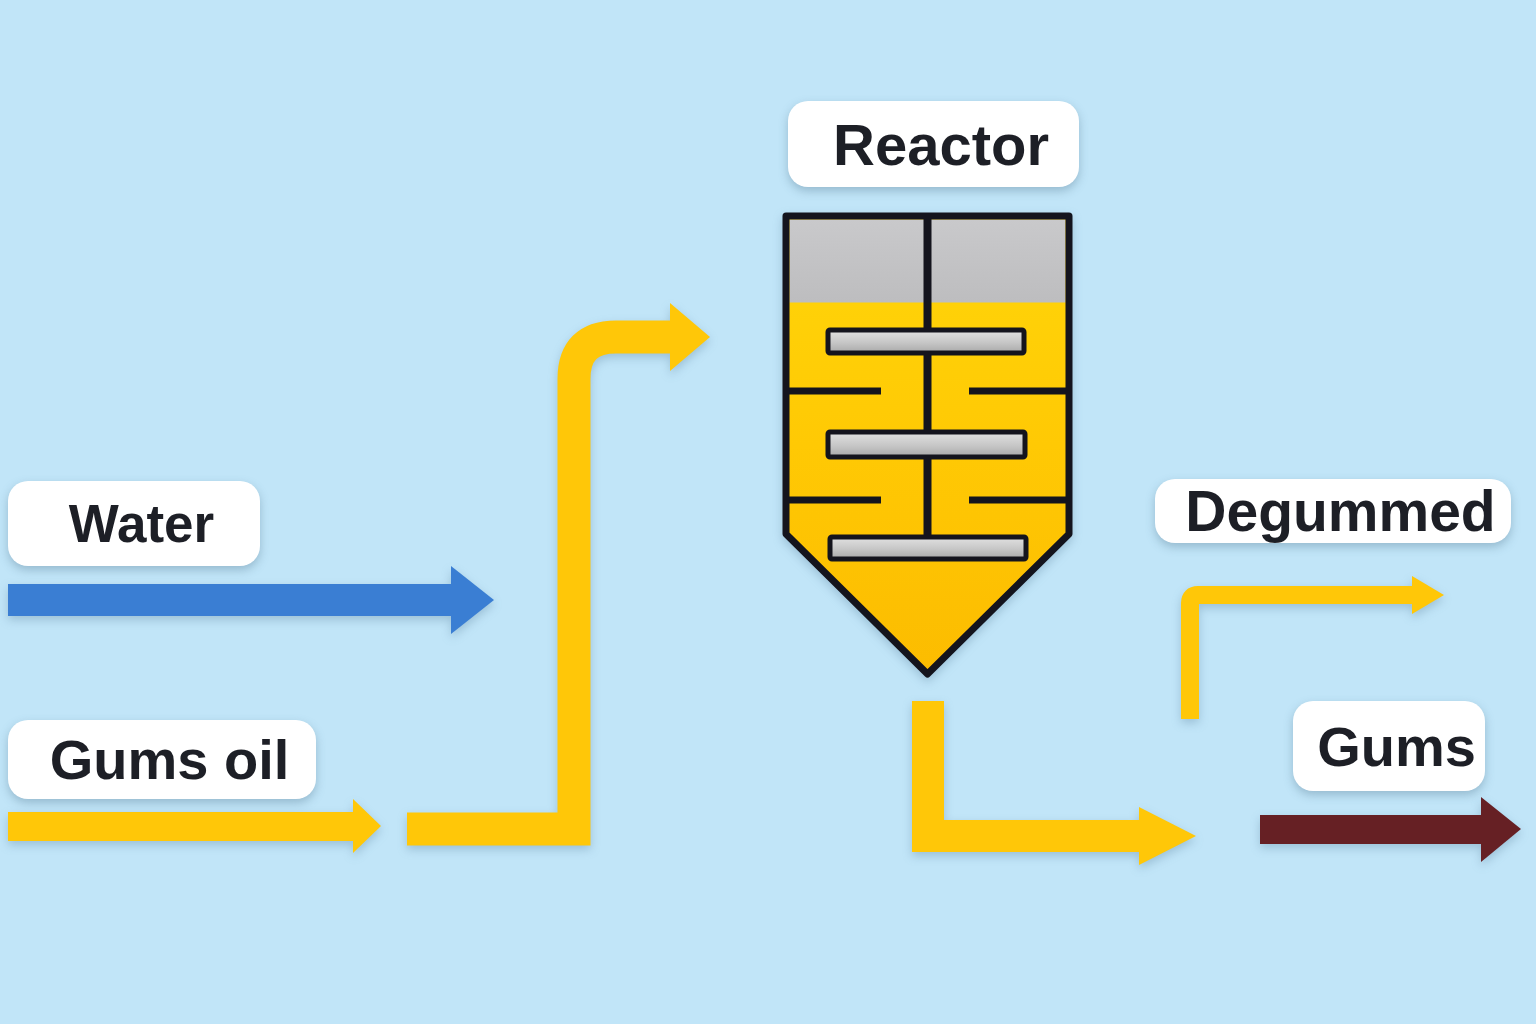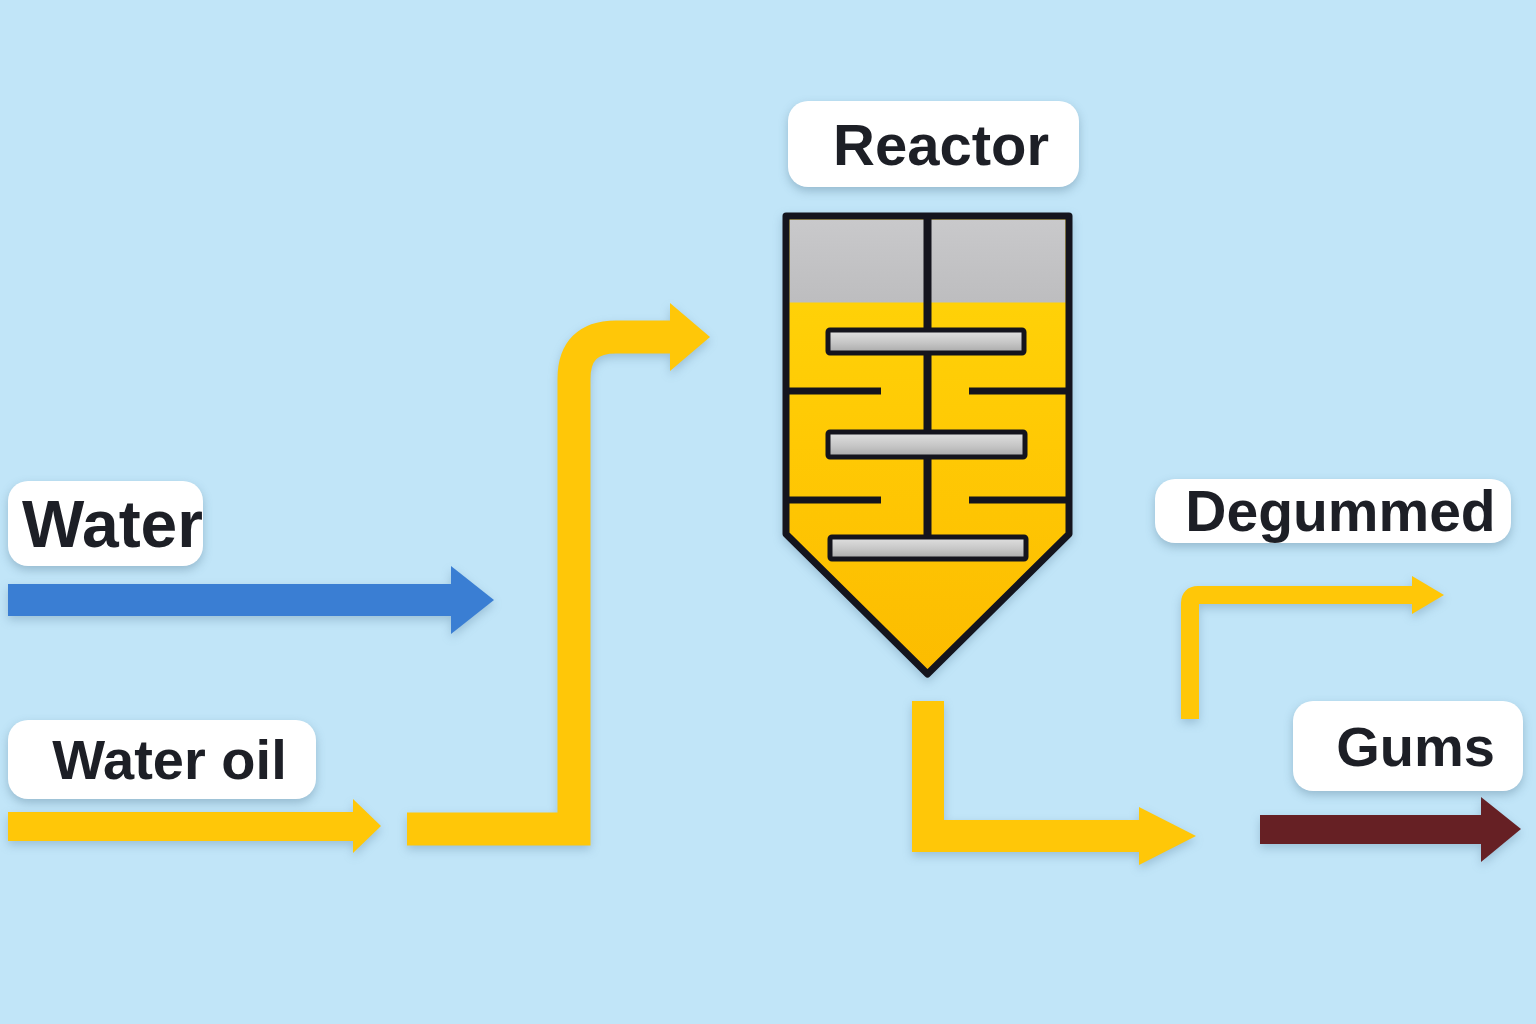--- a/index.html
+++ b/index.html
@@ -23,24 +23,24 @@
     background:var(--label-background);
     color:var(--label-text);
     font-weight:700;
     border-radius:20px;
     box-shadow:0 4px 10px rgba(80,115,140,.38);
     letter-spacing:0;
     white-space:nowrap;
     padding-left:15px;
   }
   .lbl-reactor {left:788px; top:101px; width:291px; height:86px; font-size:58px;}
-  .lbl-water   {left:8px;   top:481px; width:195px; height:85px; font-size:66px;justify-content:flex-end;}
+  .lbl-water   {left:8px;   top:481px; width:252px; height:85px; font-size:53px;}
   .lbl-crude   {left:8px;   top:720px; width:308px; height:79px; font-size:56px;}
   .lbl-degummed{left:1155px;top:479px; width:356px; height:64px; font-size:57px;}
-  .lbl-gums    {left:1293px;top:701px; width:230px; height:90px; font-size:56px;}
+  .lbl-gums    {left:1293px;top:701px; width:192px; height:90px; font-size:56px;}
 
   .fill-oil   {fill:var(--oil-stream);}
   .fill-water {fill:var(--water-stream);}
   .fill-gums  {fill:var(--gums-stream);}
   .stroke-oil {stroke:var(--oil-stream);fill:none;}
   .ink        {stroke:var(--vessel-outline);}
   .soft-shadow{filter:drop-shadow(0 4px 5px rgba(70,110,140,.30));}
 </style>
 </head>
 <body>
@@ -116,21 +116,21 @@
     </g>
   </svg>
 
   <div class="flow-label lbl-reactor">
     <span>Reactor</span>
   </div>
   <div class="flow-label lbl-water">
     <span>Water</span>
   </div>
   <div class="flow-label lbl-crude">
-    <span>Water oil</span>
+    <span>Gums oil</span>
   </div>
   <div class="flow-label lbl-degummed">
     <span>Degummed</span>
   </div>
   <div class="flow-label lbl-gums">
     <span>Gums</span>
   </div>
 
 </div>
 

